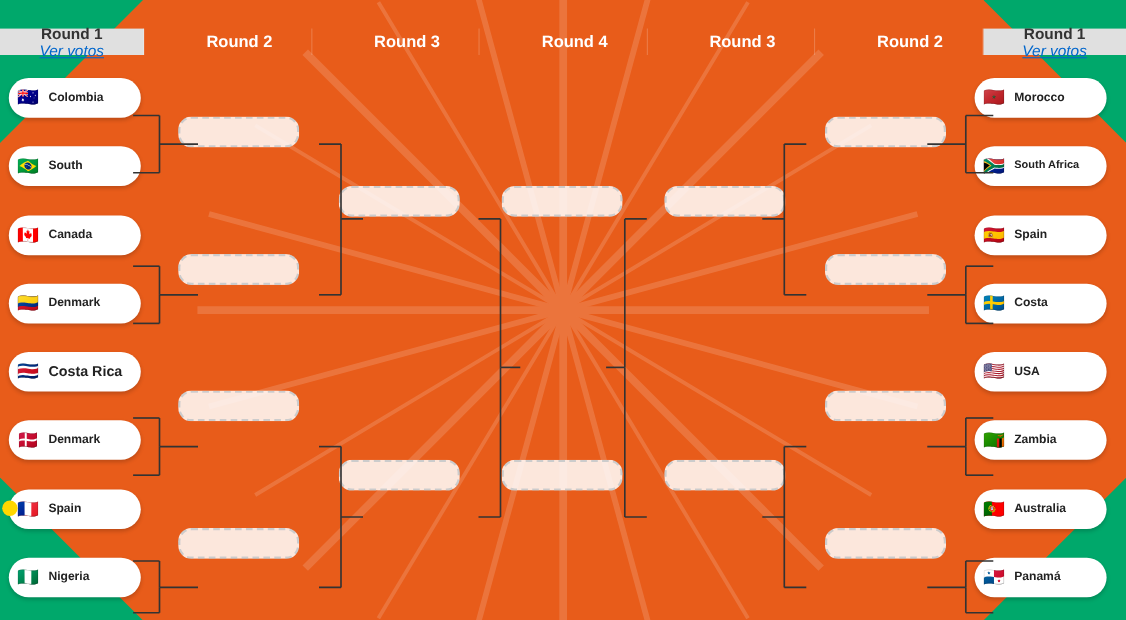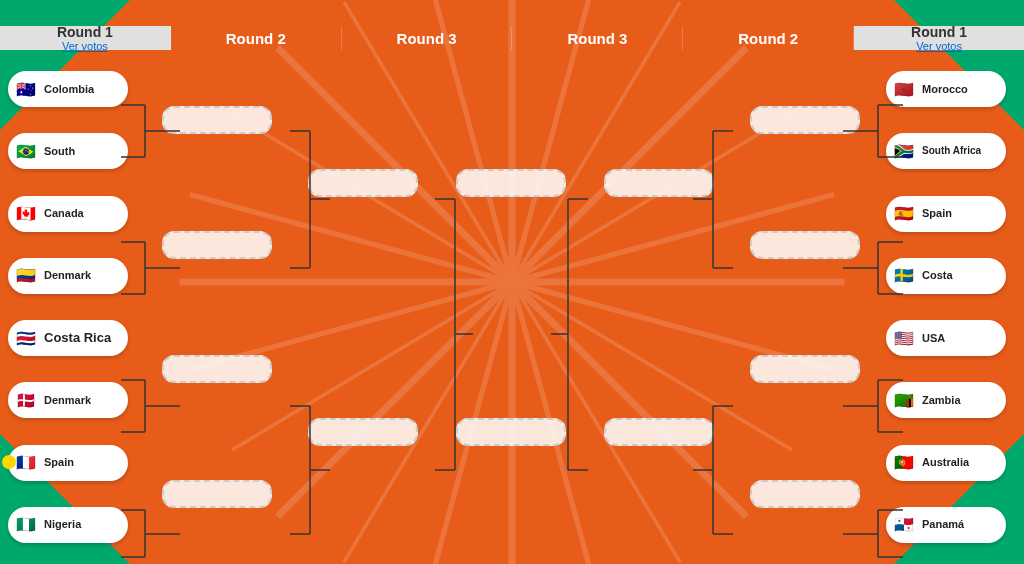--- a/index.html
+++ b/index.html
@@ -66,33 +66,34 @@
       flex: 1;
       display: flex;
       flex-direction: column;
       align-items: center;
       justify-content: center;
       border-right: 1px solid rgba(255,255,255,0.2);
       margin-top: 26px;
     }
     .header-col:last-child { border-right: none; }
     .header-col.round1 { background: #f5f5f5; }
-    .header-col.round-mid { background: rgba(255,255,255,0.0); }
+    .header-col.round-mid { background: rgba(255,255,255,0.0); padding-left: 21px; }
     .header-col .round-label {
       font-size: 14px;
       font-weight: bold;
       color: #333;
     }
     .header-col.round1 .round-label { color: #333; }
     .header-col:not(.round1) .round-label { color: #fff; font-size: 15px; font-weight: bold; }
     .header-col .ver-votos {
-      font-size: 11px;
+      font-size: 14px;
       color: #0066cc;
       text-decoration: underline;
       cursor: pointer;
+      font-style: italic;
     }
     .header-col.round1 { background: #e0e0e0; }
 
     
     .team-card {
       background: white;
       border-radius: 20px;
       display: flex;
       align-items: center;
       padding: 4px 8px 4px 6px;
@@ -191,20 +192,23 @@
     <span class="round-label">Round 1</span>
     <span class="ver-votos">Ver votos</span>
   </div>
   <div class="header-col round-mid">
     <span class="round-label">Round 2</span>
   </div>
   <div class="header-col round-mid">
     <span class="round-label">Round 3</span>
   </div>
   <div class="header-col round-mid">
+    <span class="round-label">Round 4</span>
+  </div>
+  <div class="header-col round-mid">
     <span class="round-label">Round 3</span>
   </div>
   <div class="header-col round-mid">
     <span class="round-label">Round 2</span>
   </div>
   <div class="header-col round1">
     <span class="round-label">Round 1</span>
     <span class="ver-votos">Ver votos</span>
   </div>
 </div>

